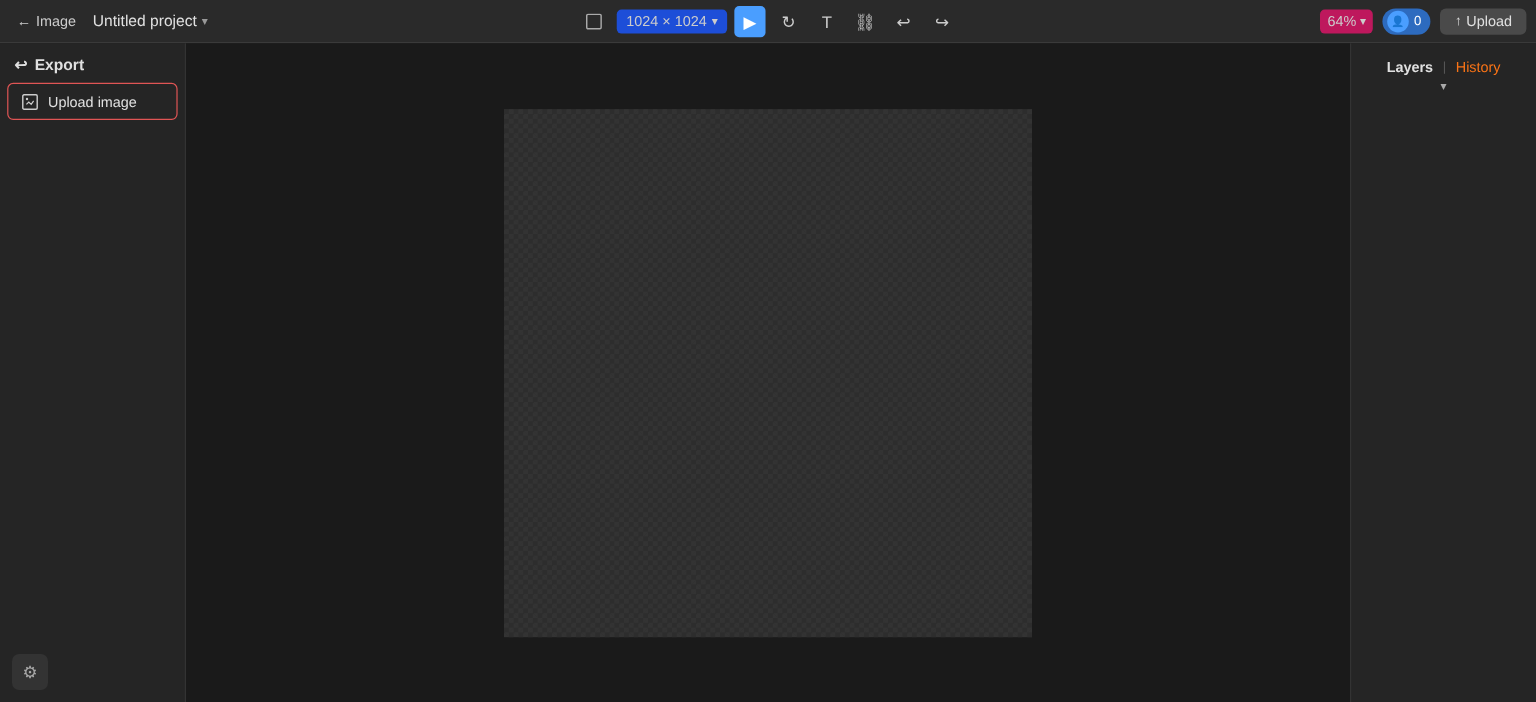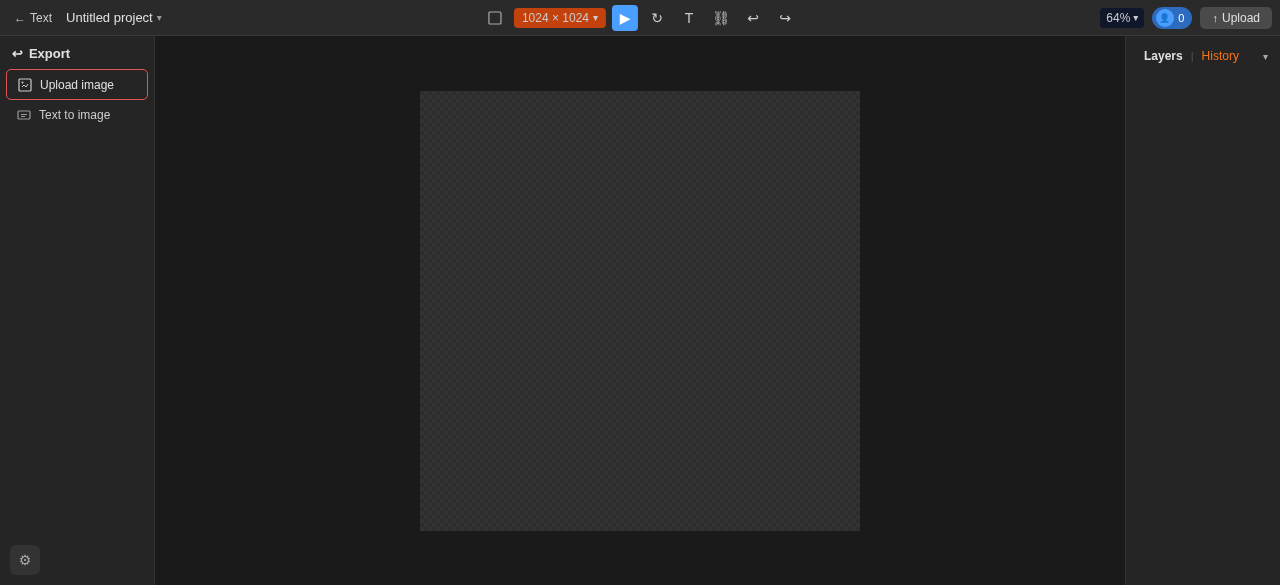--- a/index.html
+++ b/index.html
@@ -59,21 +59,21 @@
     }
     .canvas-size-btn {
       display: flex;
       align-items: center;
       gap: 4px;
       font-size: 12px;
       color: #ccc;
       padding: 3px 8px;
       border-radius: 4px;
       cursor: pointer;
-      background: #c2410c;
+      background: #1d4ed8;
     }
     .toolbar-icon-btn {
       width: 26px;
       height: 26px;
       display: flex;
       align-items: center;
       justify-content: center;
       border-radius: 4px;
       cursor: pointer;
       color: #ccc;
@@ -90,21 +90,21 @@
     }
     .zoom-btn {
       display: flex;
       align-items: center;
       gap: 3px;
       font-size: 12px;
       color: #ccc;
       padding: 3px 6px;
       border-radius: 4px;
       cursor: pointer;
-      background: #0f172a;
+      background: #be185d;
     }
     .user-badge {
       display: flex;
       align-items: center;
       gap: 4px;
       background: #2d6bbf;
       border-radius: 12px;
       padding: 2px 8px 2px 4px;
       font-size: 11px;
       color: white;
@@ -217,20 +217,21 @@
       border-left: 1px solid #333;
       display: flex;
       flex-direction: column;
       flex-shrink: 0;
     }
     .right-sidebar-header {
       display: flex;
       align-items: center;
       justify-content: space-between;
       padding: 10px 12px 8px;
+      flex-direction: column;
     }
     .tab-group {
       display: flex;
       align-items: center;
       gap: 2px;
     }
     .tab {
       font-size: 12px;
       padding: 3px 6px;
       border-radius: 4px;
@@ -269,21 +270,21 @@
       font-size: 14px;
     }
   </style>
 </head>
 <body>
 
 <div class="topbar">
   <div class="topbar-left">
     <div class="back-btn">
       <span>←</span>
-      <span>Text</span>
+      <span>Image</span>
     </div>
     <div class="project-name">
       <span>Untitled project</span>
       <span style="font-size:10px;color:#999;">▾</span>
     </div>
   </div>
 
   <div class="topbar-center">
     <div class="toolbar-icon-btn">
       <svg width="14" height="14" viewBox="0 0 14 14" fill="none">
@@ -344,30 +345,20 @@
       <div class="sidebar-icon">
         <svg width="14" height="14" viewBox="0 0 14 14" fill="none">
           <rect x="1" y="1" width="12" height="12" rx="1" stroke="#ccc" stroke-width="1.2" fill="none"></rect>
           <path d="M4 9l2-2 2 2 2-3" stroke="#ccc" stroke-width="1" fill="none"></path>
           <circle cx="4.5" cy="4.5" r="1" fill="#ccc"></circle>
         </svg>
       </div>
       <span>Upload image</span>
     </div>
 
-    <div class="sidebar-item">
-      <div class="sidebar-icon">
-        <svg width="14" height="14" viewBox="0 0 14 14" fill="none">
-          <rect x="1" y="3" width="12" height="8" rx="1" stroke="#999" stroke-width="1.2" fill="none"></rect>
-          <line x1="4" y1="6.5" x2="10" y2="6.5" stroke="#999" stroke-width="1"></line>
-          <line x1="4" y1="8.5" x2="8" y2="8.5" stroke="#999" stroke-width="1"></line>
-        </svg>
-      </div>
-      <span>Text to image</span>
-    </div>
 
   </div>
 
   <div class="canvas-area">
     <div class="canvas-container">
       <div class="canvas-checkerboard"></div>
     </div>
   </div>
 
   <div class="right-sidebar">

